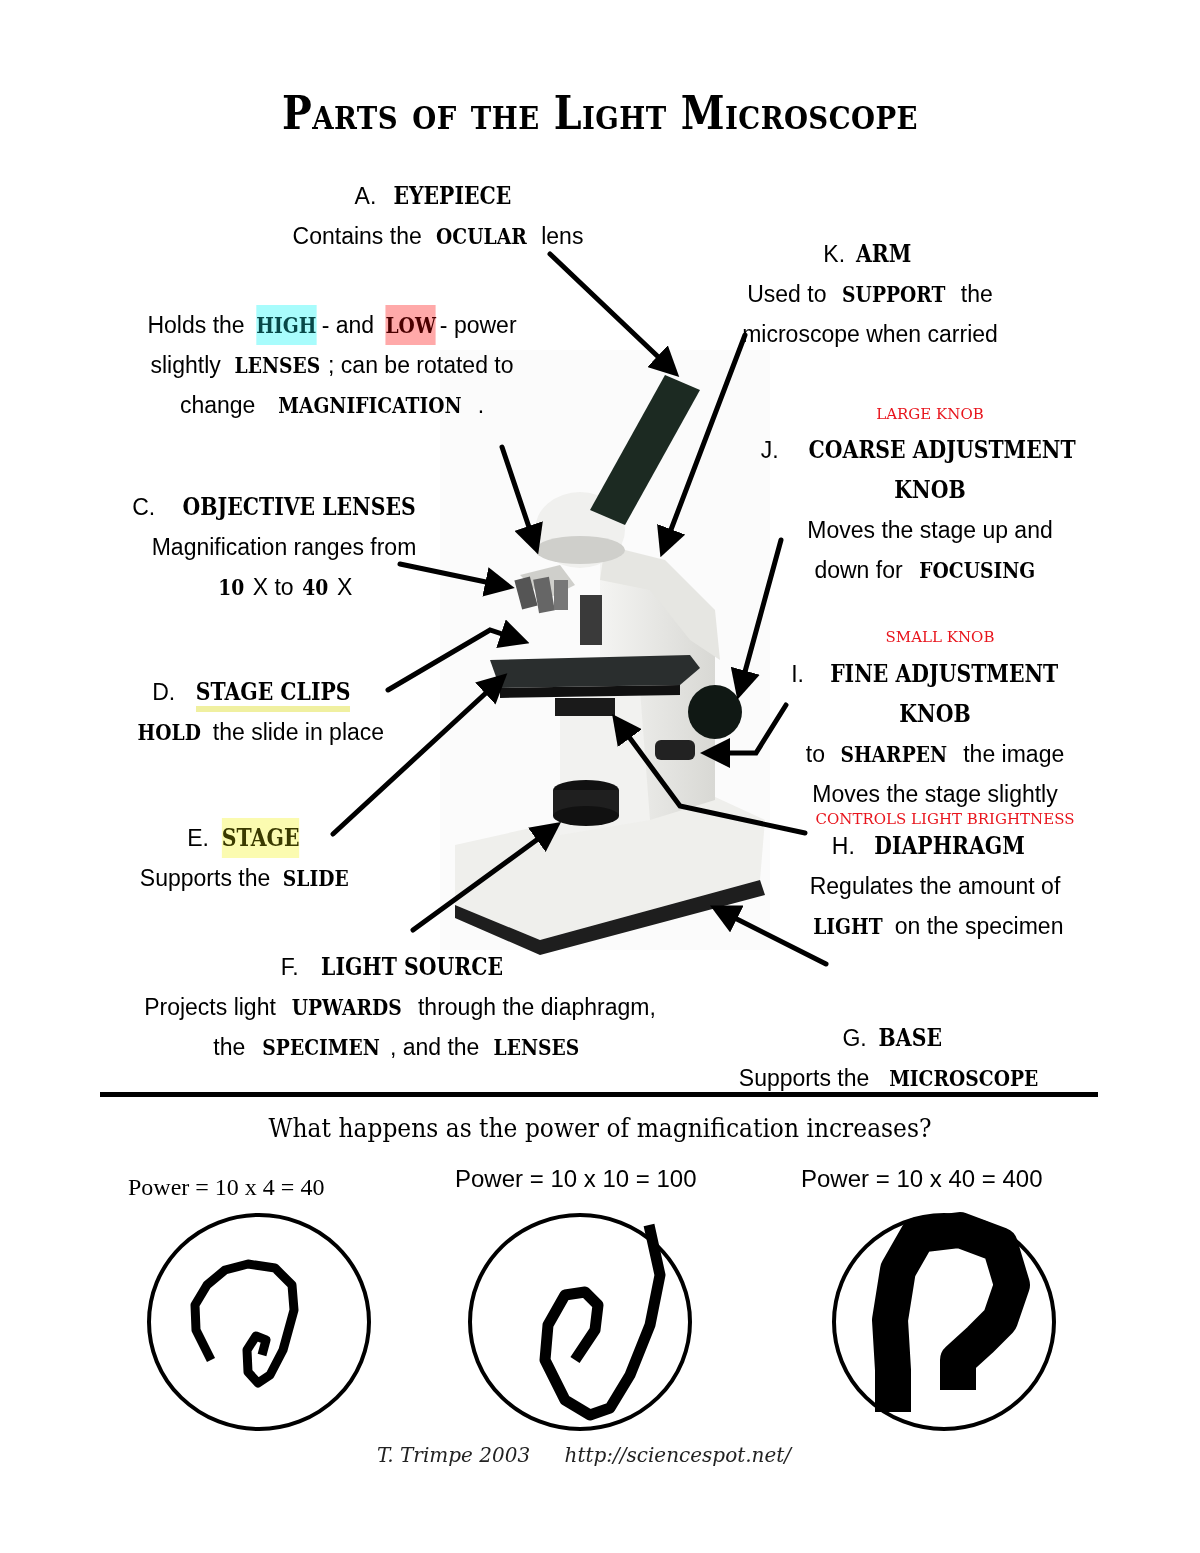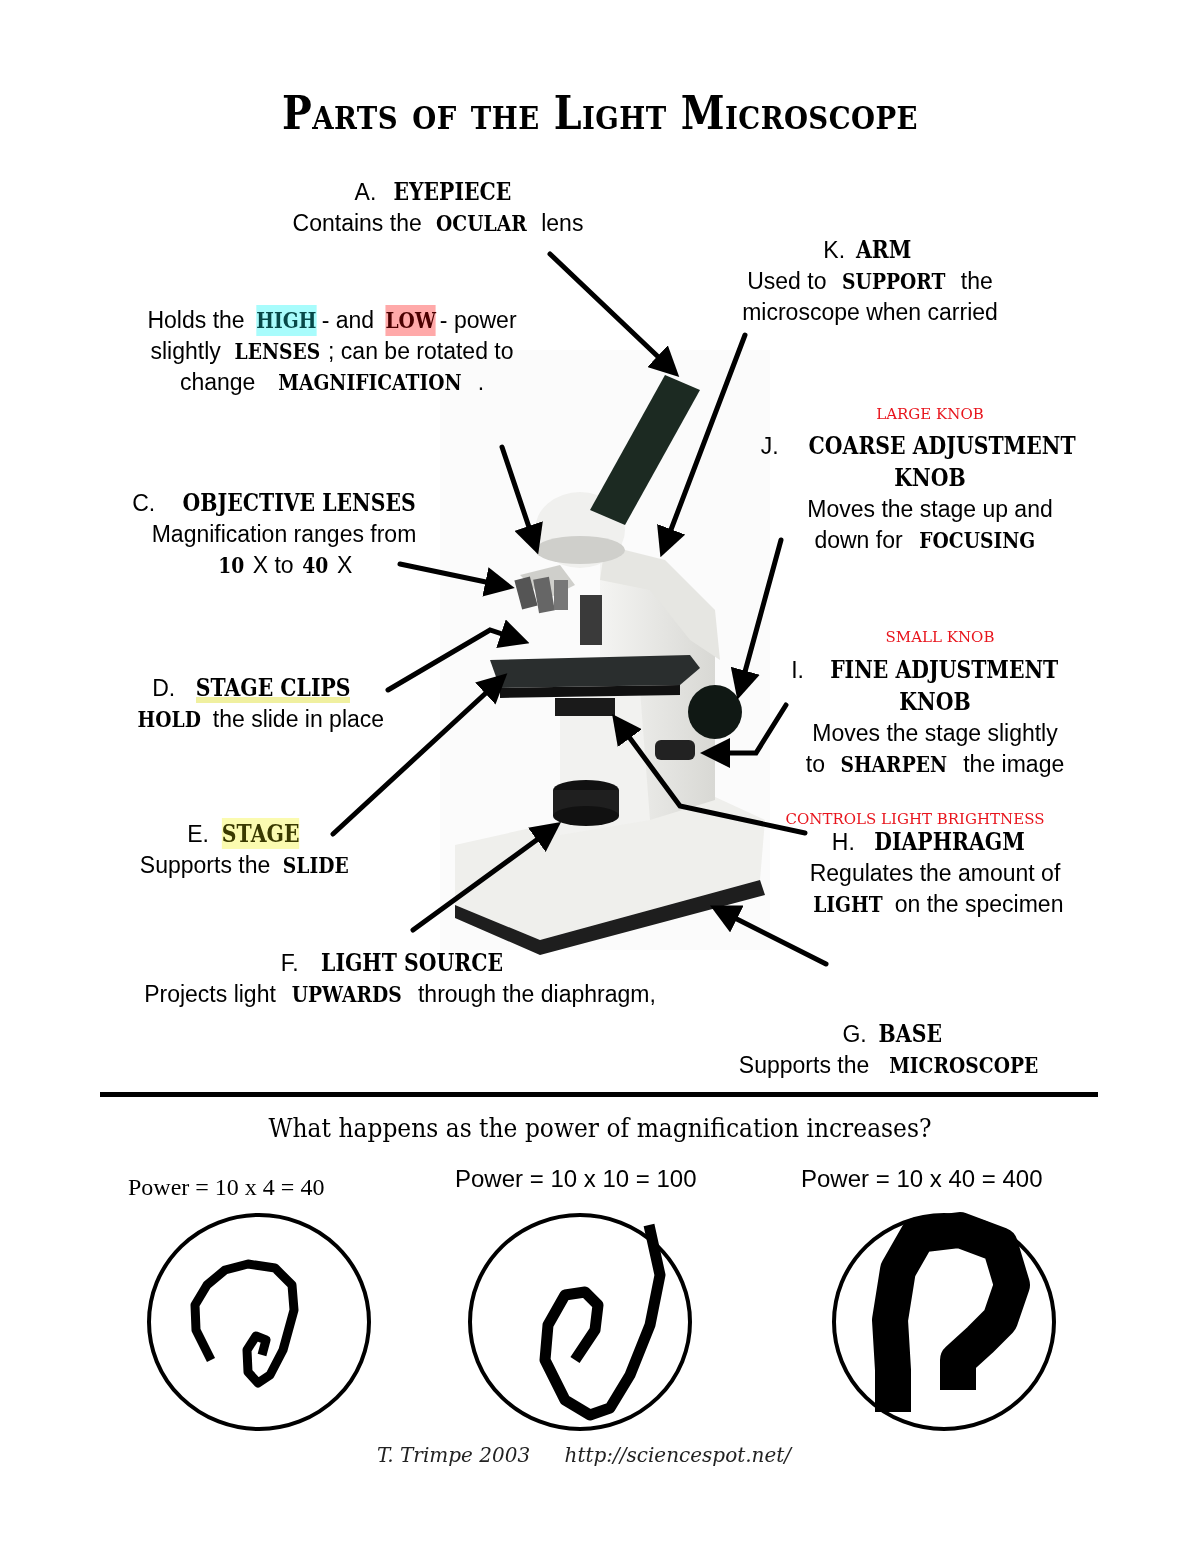--- a/index.html
+++ b/index.html
@@ -1,19 +1,19 @@
 <!DOCTYPE html>
 <html><head>
 <meta charset="utf-8">
 <style>
   html, body { margin: 0; padding: 0; background: #ffffff; }
   body { width: 1200px; height: 1553px; position: relative; overflow: hidden; color: #000; }
   .abs { position: absolute; }
   .title { left: 0; top: 86px; width: 1200px; text-align: center; font-family: "DejaVu Serif", serif; font-weight: bold; font-size: 46px; letter-spacing: 0.5px; font-variant: small-caps; transform: scaleX(0.86); transform-origin: center; }
-  .label { text-align: center; font-family: "Liberation Sans", sans-serif; font-size: 23px; line-height: 31px; white-space: nowrap; }
+  .label { text-align: center; font-family: "Liberation Sans", sans-serif; font-size: 23px; line-height: 40px; white-space: nowrap; }
   .label b { font-family: "DejaVu Serif", serif; font-weight: bold; font-size: 22px; transform: scaleX(0.85); display: inline-block; }
   .label .hd b { font-size: 24px; }
   .red { color: #e8141c; font-family: "DejaVu Serif", serif; font-size: 15px; line-height: 18px; text-align: center; white-space: nowrap; }
   .hl-cyan { background: #a8fcfc; color: #074848; }
   .hl-pink { background: #ffa9a9; color: #4a0000; }
   .hl-yellow { background: #fbfbb0; color: #3a3a00; }
   .ul-yellow { box-shadow: inset 0 -6px 0 #f0f0a0; }
   svg { position: absolute; left: 0; top: 0; }
   .rule { left: 100px; top: 1092px; width: 998px; height: 5px; background: #000; }
   .question { left: 0; top: 1113px; width: 1200px; text-align: center; font-family: "DejaVu Serif", serif; font-size: 26px; transform: scaleX(0.9); }
@@ -112,44 +112,45 @@
 <div class="abs label" style="left:84px; top:487px; width:400px;">
   <div class="hd"><span>C.</span> <b>OBJECTIVE LENSES</b></div>
   <div>Magnification ranges from</div>
   <div><b>10</b><span> X to </span><b>40</b><span> X</span></div>
 </div>
 
 <div class="abs red" style="left:790px; top:628px; width:300px;">SMALL KNOB</div>
 <div class="abs label" style="left:750px; top:654px; width:370px;">
   <div class="hd"><span>I.</span> <b>FINE ADJUSTMENT</b></div>
   <div class="hd"><b>KNOB</b></div>
+  <div><span>to </span><b>SHARPEN</b><span> the image</span></div>
   <div>Moves the stage slightly</div>
-  <div><span>to </span><b>SHARPEN</b><span> the image</span></div>
 </div>
 
 <div class="abs label" style="left:83px; top:672px; width:350px;">
   <div class="hd"><span>D.</span> <b class="ul-yellow">STAGE CLIPS</b></div>
   <div><b>HOLD</b><span> the slide in place</span></div>
 </div>
 
-<div class="abs red" style="left:750px; top:810px; width:330px;text-align:center;">CONTROLS LIGHT BRIGHTNESS</div>
+<div class="abs red" style="left:780px; top:810px; width:330px;text-align:center;">CONTROLS LIGHT BRIGHTNESS</div>
 <div class="abs label" style="left:760px; top:826px; width:350px;">
   <div class="hd"><span>H.</span> <b>DIAPHRAGM</b></div>
   <div>Regulates the amount of</div>
   <div><b>LIGHT</b><span> on the specimen</span></div>
 </div>
 
 <div class="abs label" style="left:97px; top:818px; width:300px;">
   <div class="hd"><span>E.</span> <b class="hl-yellow">STAGE</b></div>
   <div><span>Supports the </span><b>SLIDE</b></div>
 </div>
 
 <div class="abs label" style="left:80px; top:947px; width:640px;">
   <div class="hd"><span>F.</span> <b>LIGHT SOURCE</b></div>
   <div><span>Projects light </span><b>UPWARDS</b><span> through the diaphragm,</span></div>
+  <div><span>the </span><b>SPECIMEN</b><span>, and the </span><b>LENSES</b></div>
 </div>
 
 <div class="abs label" style="left:710px; top:974px; width:370px;margin-top:44px;">
   <div class="hd"><span>G.</span> <b>BASE</b></div>
   <div><span>Supports the </span><b>MICROSCOPE</b></div>
 </div>
 
 <div class="abs rule"></div>
 
 <div class="abs question">What happens as the power of magnification increases?</div>

